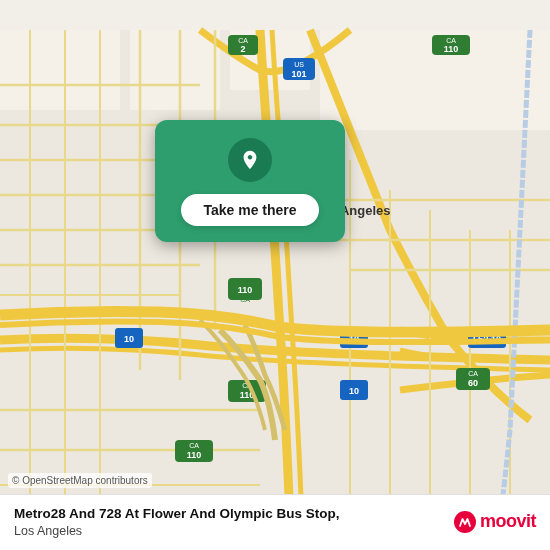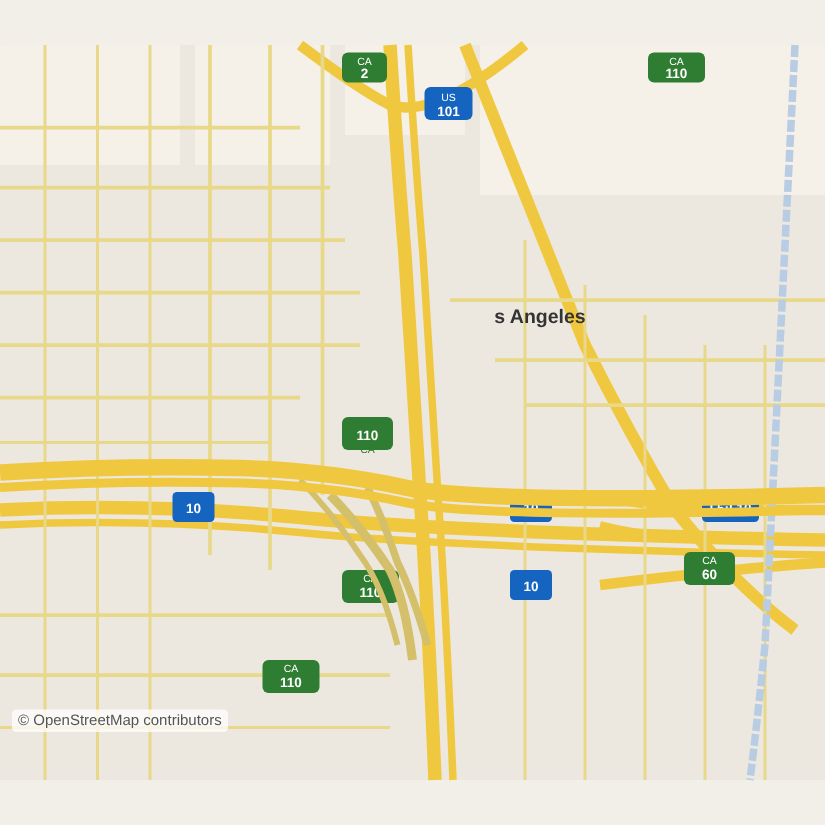--- a/index.html
+++ b/index.html
@@ -257,18 +257,40 @@
     <path d="M 245 295 Q 255 315 265 345 Q 275 365 285 400" stroke="#d4c06a" stroke-width="5" fill="none"></path>
     <path d="M 200 290 Q 220 310 240 340 Q 255 360 265 400" stroke="#d4c06a" stroke-width="4" fill="none"></path>
 
     <path d="M 530 0 Q 525 100 520 200 Q 515 300 510 400 Q 505 450 500 490" stroke="#b8cce4" stroke-width="5" fill="none" stroke-dasharray="8,2"></path>
 
     <path d="M 0 285 Q 80 280 160 282 Q 220 284 270 295 Q 320 306 550 300" stroke="#f0c840" stroke-width="11" fill="none"></path>
     <path d="M 0 295 Q 80 290 160 292 Q 220 294 270 305 Q 320 316 550 310" stroke="#f0c840" stroke-width="6" fill="none"></path>
 
   </svg>
 
+  <div class="popup-card">
+    <div class="popup-icon">
+      <svg class="popup-pin-svg" viewBox="0 0 24 24" fill="white" xmlns="http://www.w3.org/2000/svg">
+        <path d="M12 2C8.13 2 5 5.13 5 9c0 5.25 7 13 7 13s7-7.75 7-13c0-3.87-3.13-7-7-7zm0 9.5c-1.38 0-2.5-1.12-2.5-2.5S10.62 6.5 12 6.5s2.5 1.12 2.5 2.5S13.38 11.5 12 11.5z"></path>
+      </svg>
+    </div>
+    <button class="popup-btn">Take me there</button>
+  </div>
 
   <div class="osm-attr">
     <span>© OpenStreetMap contributors</span>
   </div>
 
+  <div class="bottom-bar">
+    <div class="bottom-text">
+      <div class="bottom-title">Metro28 And 728 At Flower And Olympic Bus Stop,</div>
+      <div class="bottom-subtitle">Los Angeles</div>
+    </div>
+    <div class="moovit-logo">
+      <div class="moovit-dot">
+        <svg width="14" height="14" viewBox="0 0 14 14" fill="white">
+          <path d="M2 11 L4.5 4 L7 9 L9.5 4 L12 11" stroke="white" stroke-width="1.8" fill="none" stroke-linejoin="round" stroke-linecap="round"></path>
+        </svg>
+      </div>
+      <span class="moovit-text">moovit</span>
+    </div>
+  </div>
 </div>
 
 </body></html>

